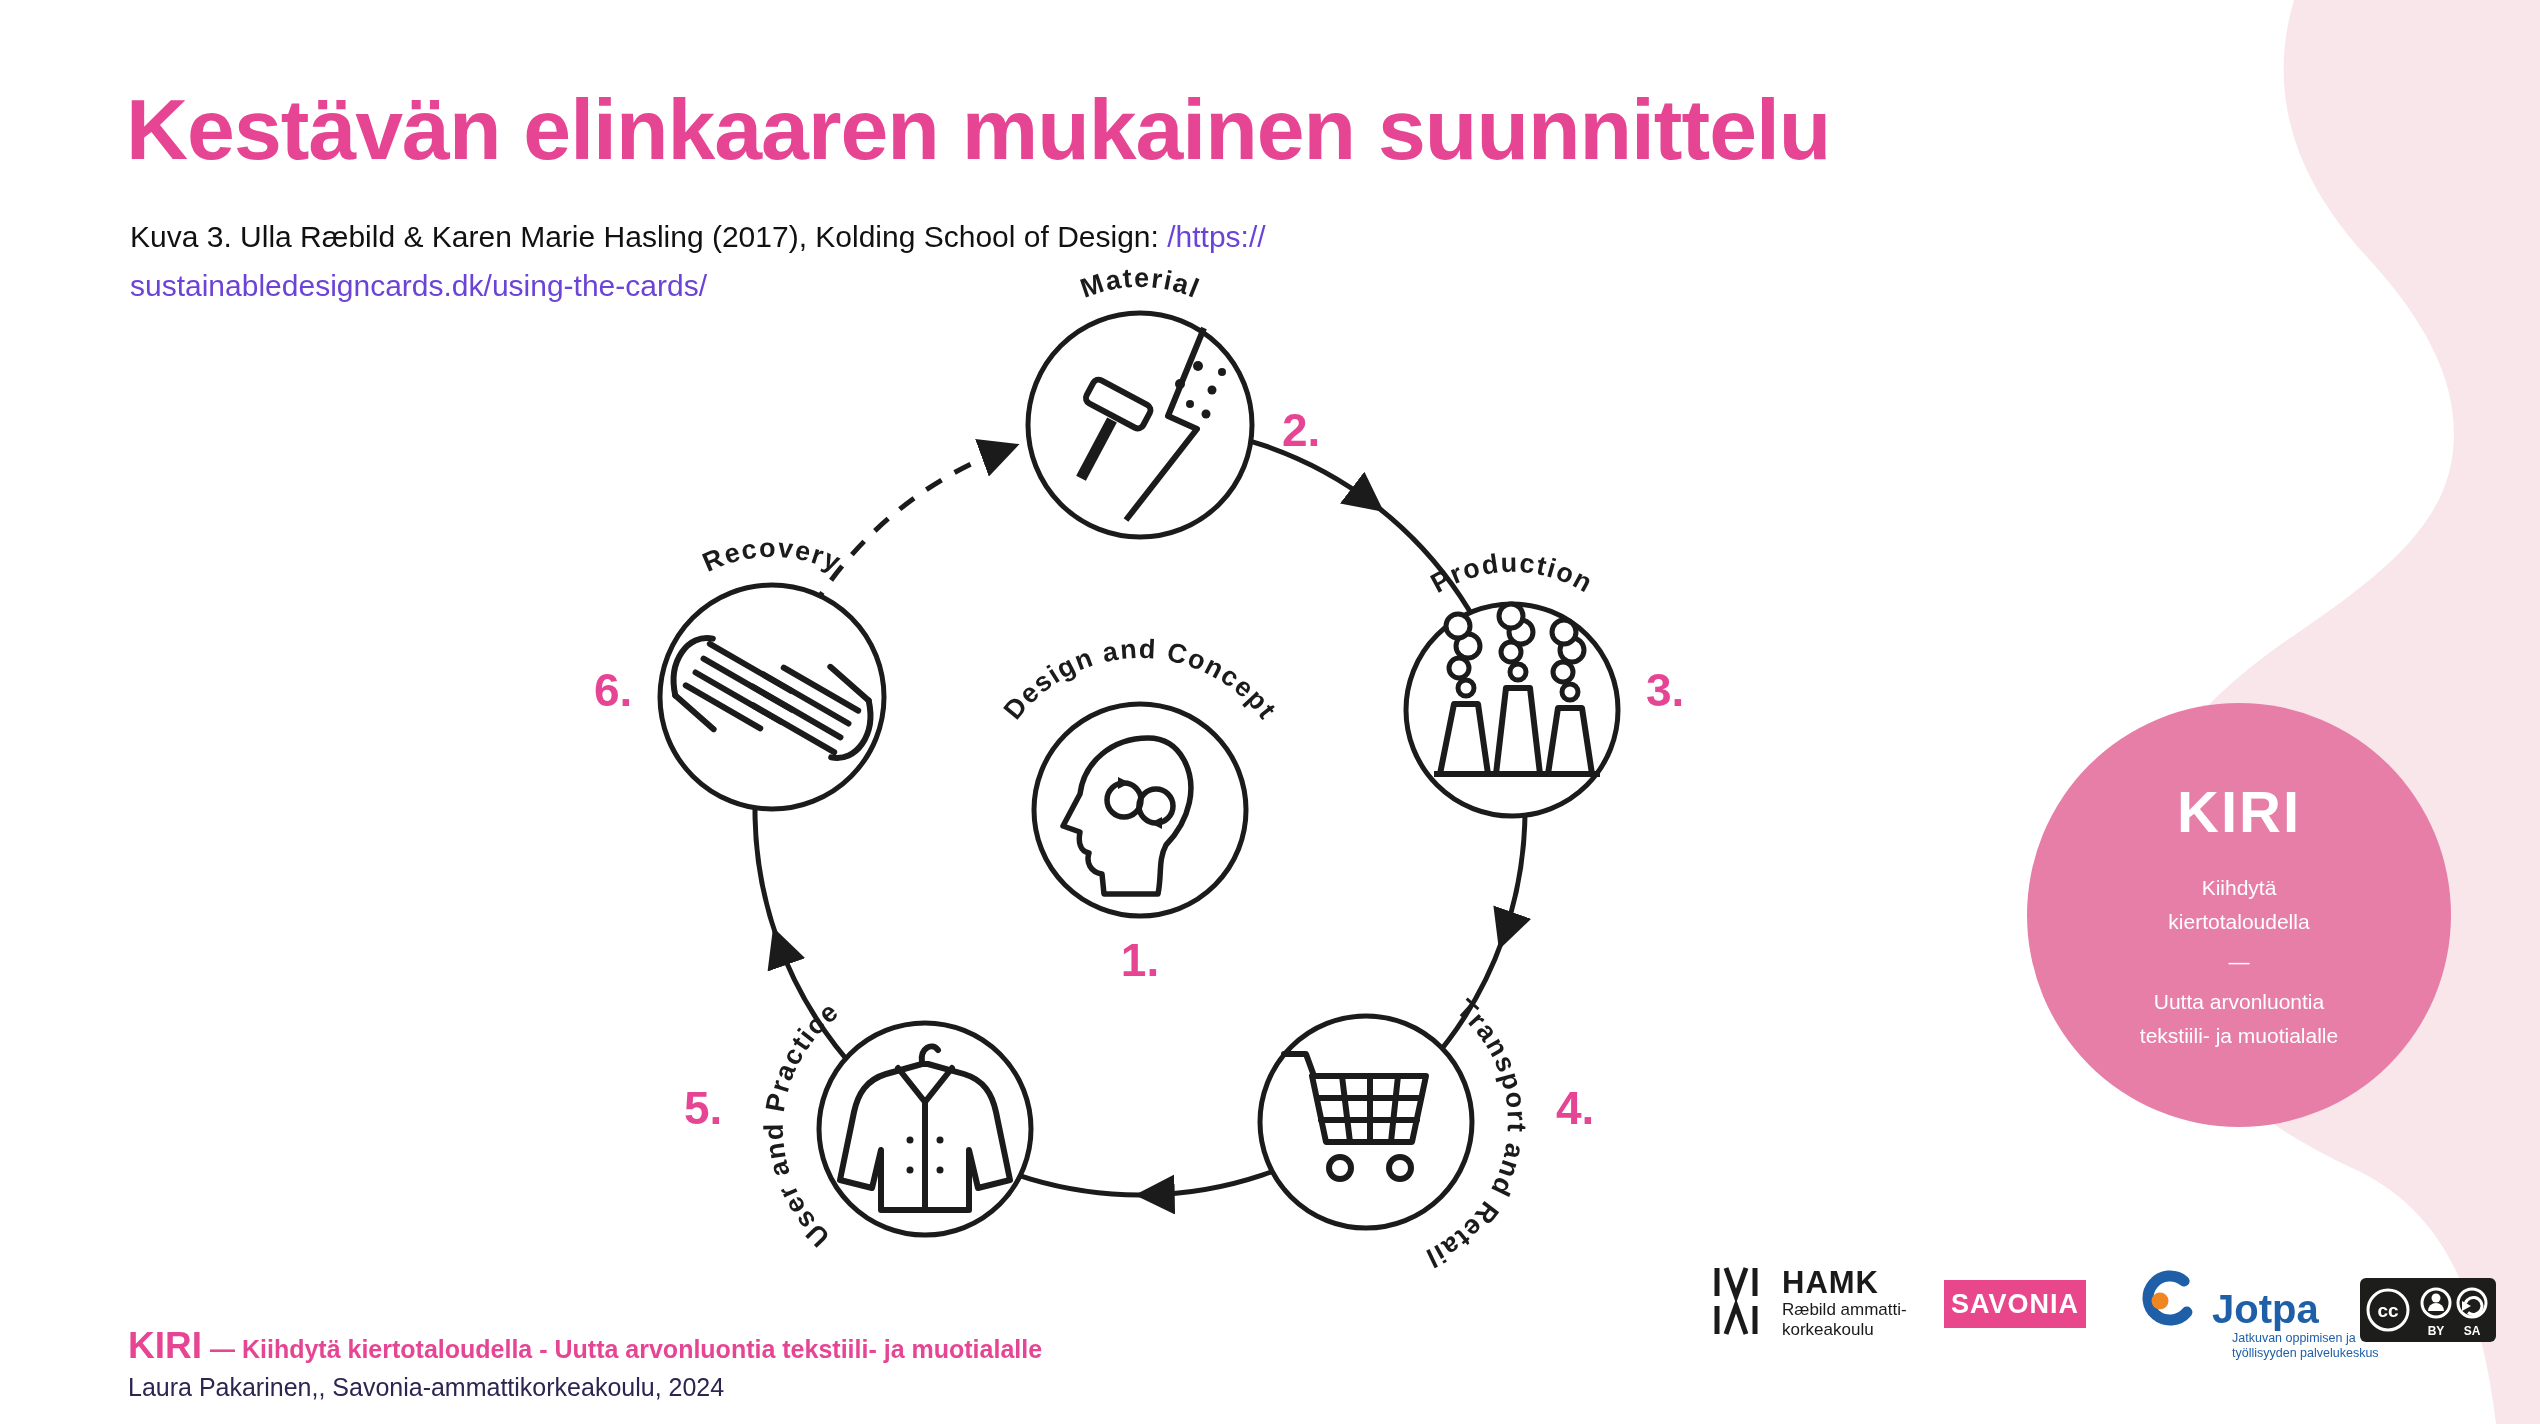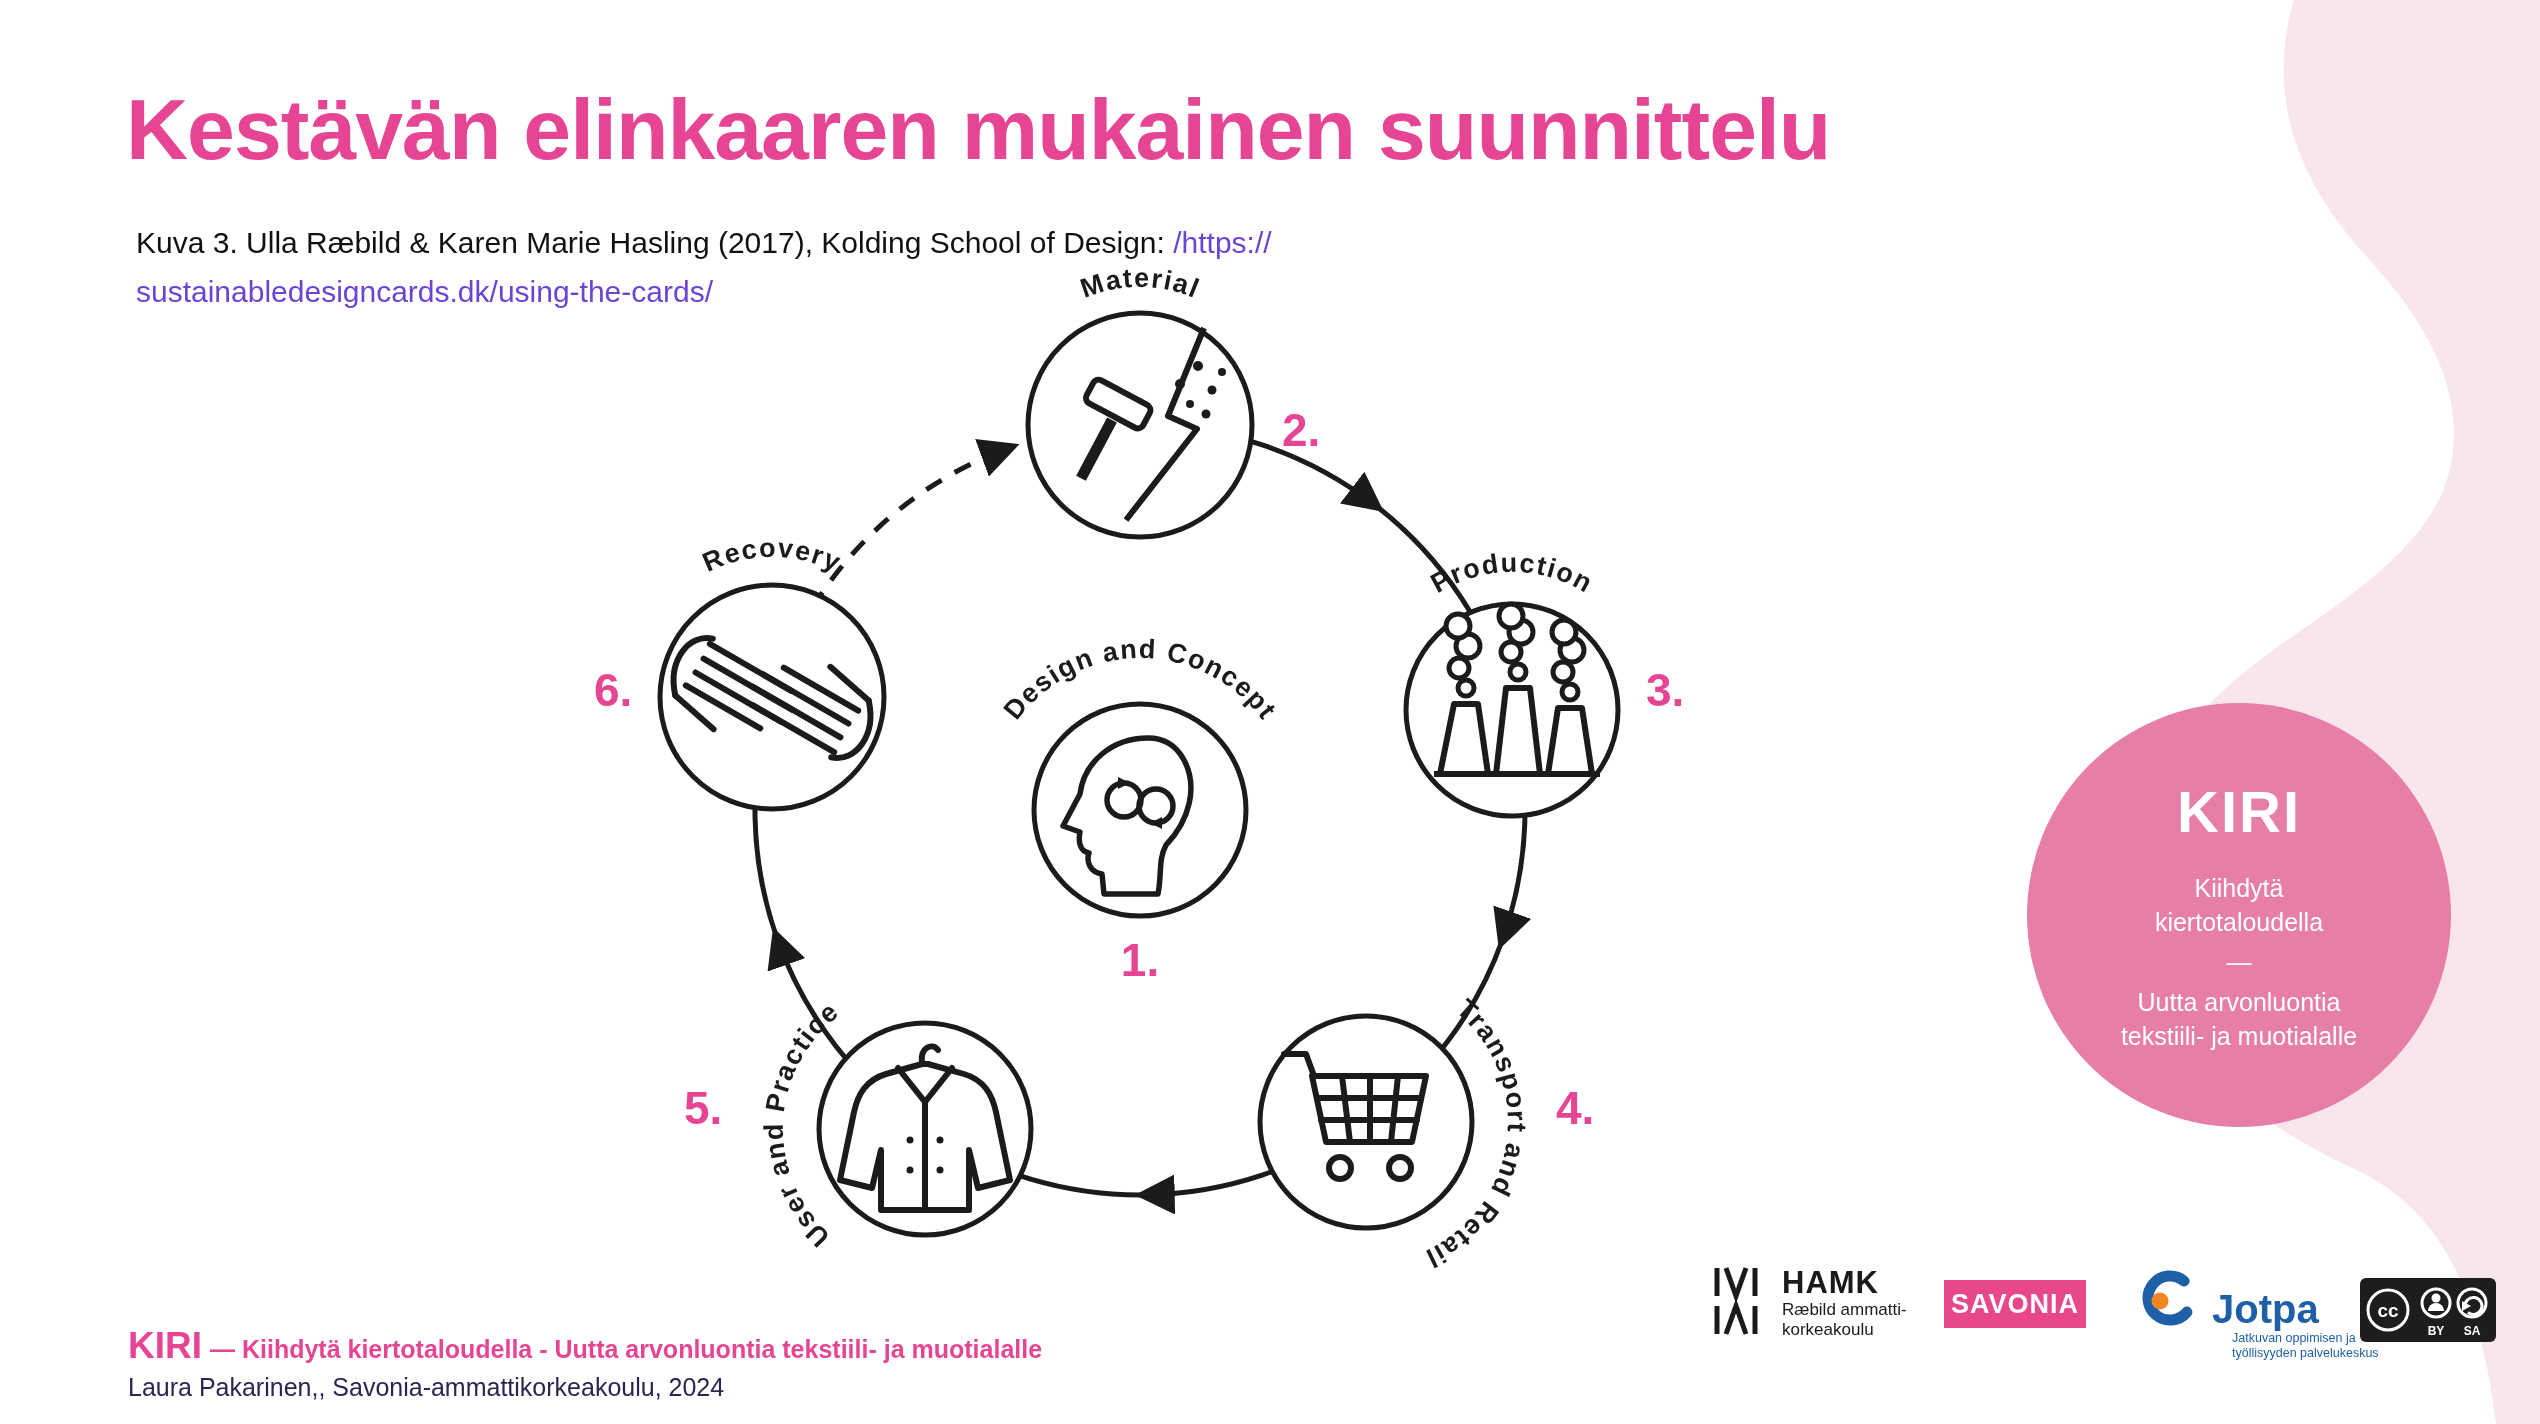--- a/index.html
+++ b/index.html
@@ -5,33 +5,33 @@
   html,body { margin:0; padding:0; background:#fff; }
   .slide { position:relative; width:2540px; height:1424px; background:#ffffff; overflow:hidden;
            font-family:"Liberation Sans", sans-serif; }
 
   .wave-svg { position:absolute; left:0; top:0; z-index:0; pointer-events:none; }
   .diagram-svg { position:absolute; left:0; top:0; z-index:1; }
 
   h1.title { position:absolute; left:126px; top:80px; margin:0; z-index:2;
              font-size:86px; font-weight:700; color:#e64593; letter-spacing:-1px; white-space:nowrap; }
 
-  .caption { position:absolute; left:128px; top:210px; margin:8px; z-index:2;
+  .caption { position:absolute; left:128px; top:210px; margin:2px; z-index:2;
              font-size:30px; line-height:49px; color:#111; }
   .caption .link { color:#6b43d6; text-decoration:none; }
 
   .arc-label { font-family:"Liberation Sans", sans-serif; font-size:27px; font-weight:700;
                letter-spacing:1.5px; fill:#1b1b1b; }
   .stage-number { font-family:"Liberation Sans", sans-serif; font-size:46px; font-weight:700; fill:#e64593; }
 
   .kiri-badge { position:absolute; left:2027px; top:703px; width:424px; height:424px; z-index:2;
                 border-radius:50%; background:#e77ea7; color:#fff; text-align:center;
                 display:flex; flex-direction:column; align-items:center; justify-content:center; }
   .kb-title { font-size:58px; font-weight:700; letter-spacing:2px; margin-bottom:26px; }
-  .kb-line  { font-size:25px; line-height:34px; }
+  .kb-line  { font-size:21px; line-height:34px; }
   .kb-divider { margin:6px 0; }
 
   .footer { position:absolute; left:128px; top:1282px; z-index:2; }
   .f-line1 { font-size:25px; font-weight:700; color:#e64593; line-height:40px;margin-top:44px; }
   .f-kiri  { font-size:37px; margin-right:8px; }
   .f-credit { font-size:25px; color:#2b2551; margin-top:4px; }
 
   .hamk { position:absolute; left:1712px; top:1266px; display:flex; gap:18px; z-index:2; color:#1a1a1a; }
   .hamk-name { font-size:31px; font-weight:700; line-height:34px; letter-spacing:1px; }
   .hamk-sub  { font-size:17px; line-height:20px; }

